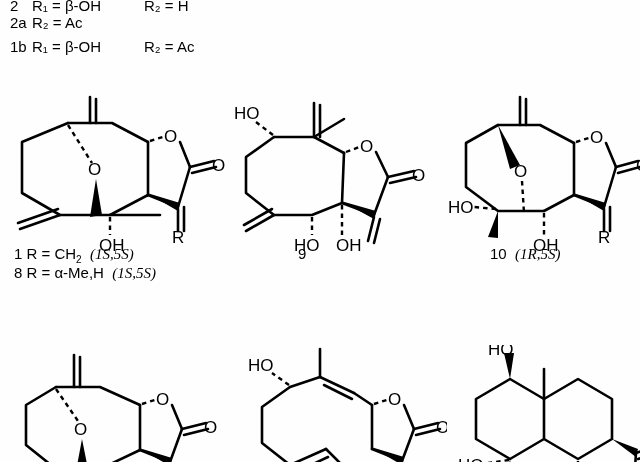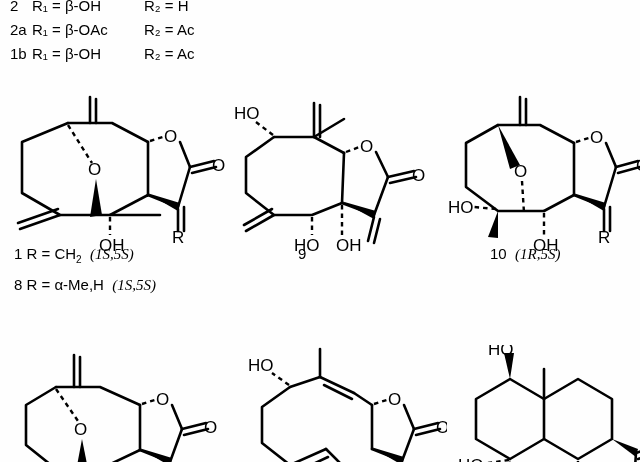--- a/index.html
+++ b/index.html
@@ -10,21 +10,21 @@
     color:#000;
     position:relative;
     overflow:hidden;
   }
   .legend{
     position:absolute;left:0;top:0;width:640px;
   }
   .legend-row{
     height:24px;
     display:flex;
-    align-items:flex-end;
+    align-items:flex-start;
     font-size:15px;
   }
   .legend-row:first-child{height:14px;align-items:flex-end;}
   .lbl-id{display:inline-block;width:32px;padding-left:10px;box-sizing:border-box;}
   .lbl-a{display:inline-block;width:112px;}
   .lbl-b{display:inline-block;}
   sub{font-size:10px;}
   .struct{
     position:absolute;
   }
@@ -45,21 +45,20 @@
 <body>
 
 <div class="legend">
   <div class="legend-row">
     <span class="lbl-id">2</span>
     <span class="lbl-a"><span>R₁ = β-OH</span></span>
     <span class="lbl-b">R₂ = H</span>
   </div>
   <div class="legend-row">
     <span class="lbl-id">2a</span>
-    <span class="lbl-a">R₁ = β-OAc</span>
     <span class="lbl-b">R₂ = Ac</span>
   </div>
   <div class="legend-row">
     <span class="lbl-id">1b</span>
     <span class="lbl-a">R₁ = β-OH</span>
     <span class="lbl-b">R₂ = Ac</span>
   </div>
 </div>
 
 <div class="struct" style="left:0px;top:95px;">
@@ -100,21 +99,21 @@
   <text class="atom-r" x="172" y="148">R</text>
 
   <path class="dash" d="M110,122 L110,140"></path>
   <text class="atom" x="99" y="156">OH</text>
 </svg>
 </div>
 <div class="caption" style="left:14px;top:245px;">
   <span>1   R = CH</span><sub>2</sub>&nbsp;
   <span class="cap-it">(1S,5S)</span>
 </div>
-<div class="caption" style="left:14px;top:276px;">
+<div class="caption" style="left:14px;top:264px;">
   <span>8   R = α-Me,H</span>&nbsp;
   <span class="cap-it">(1S,5S)</span>
 </div>
 
 <div class="struct" style="left:232px;top:95px;">
 <svg width="215" height="145" viewBox="0 0 215 145">
 
   <path class="bond" d="M42,42 L14,62 L14,98 L42,120 L80,120 L110,108"></path>
   <path class="bond" d="M42,42 L82,42 L112,24"></path>
   <path class="bond" d="M82,42 L112,58"></path>

